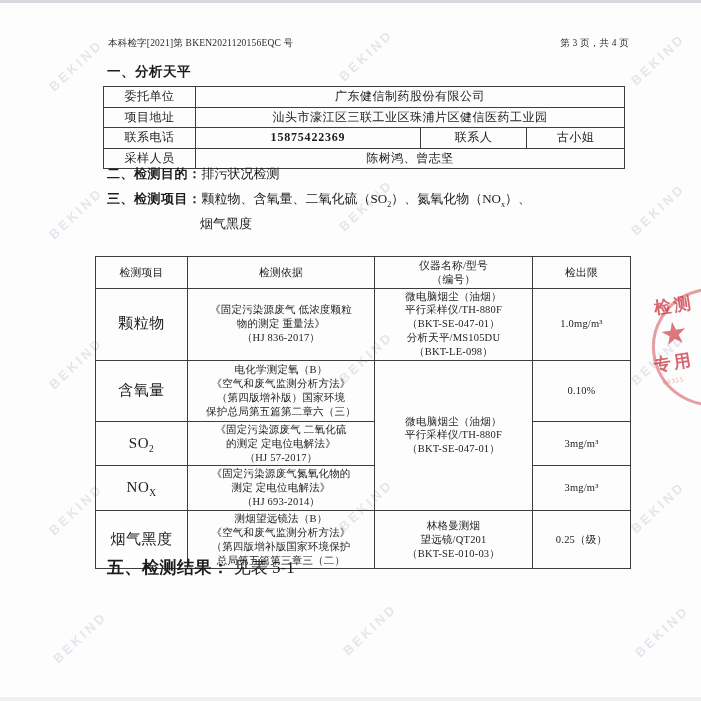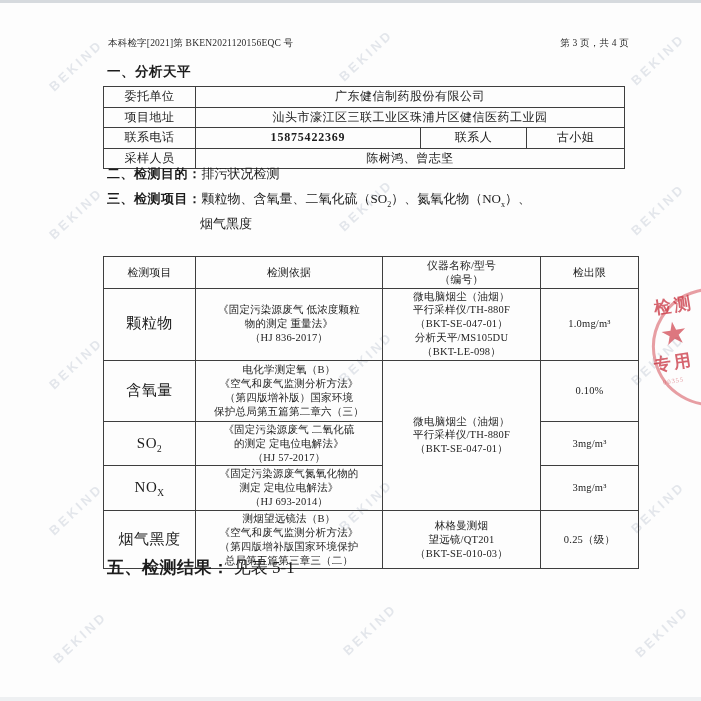--- a/index.html
+++ b/index.html
@@ -50,21 +50,21 @@
   .s5{position:absolute;left:107px;top:556px;font-size:17px;}
   .b{font-weight:bold;letter-spacing:.5px;}
   sub{font-size:.62em;line-height:0;}
 
   table{border-collapse:collapse;table-layout:fixed;background:transparent;}
   td{border:1px solid #3e3e3e;text-align:center;vertical-align:middle;
      white-space:pre-line;padding:1px 2px;overflow:hidden;}
   .t1{position:absolute;left:103px;top:86px;width:521px;border:1.5px solid #333;}
   .t1 td{font-size:12px;height:17.5px;letter-spacing:.5px;font-family:Liberation Serif, serif;}
   .t1 .num{font-weight:bold;letter-spacing:.8px;}
-  .t2{position:absolute;left:103px;top:256px;width:535px;border:1.5px solid #333;}
+  .t2{position:absolute;left:95px;top:256px;width:535px;border:1.5px solid #333;}
   .t2 td{font-size:10.5px;line-height:1.32;letter-spacing:.2px;}
   .t2 td.item{font-size:15px;letter-spacing:.5px;}
   .t2 tr.hrow td{font-size:10.8px;height:26px;}
 
   
   .stamp-circle{
     position:absolute;left:652px;top:288px;width:112px;height:112px;
     border:3px solid rgba(214,80,90,0.55);border-radius:50%;
     transform:rotate(-14deg);
   }

